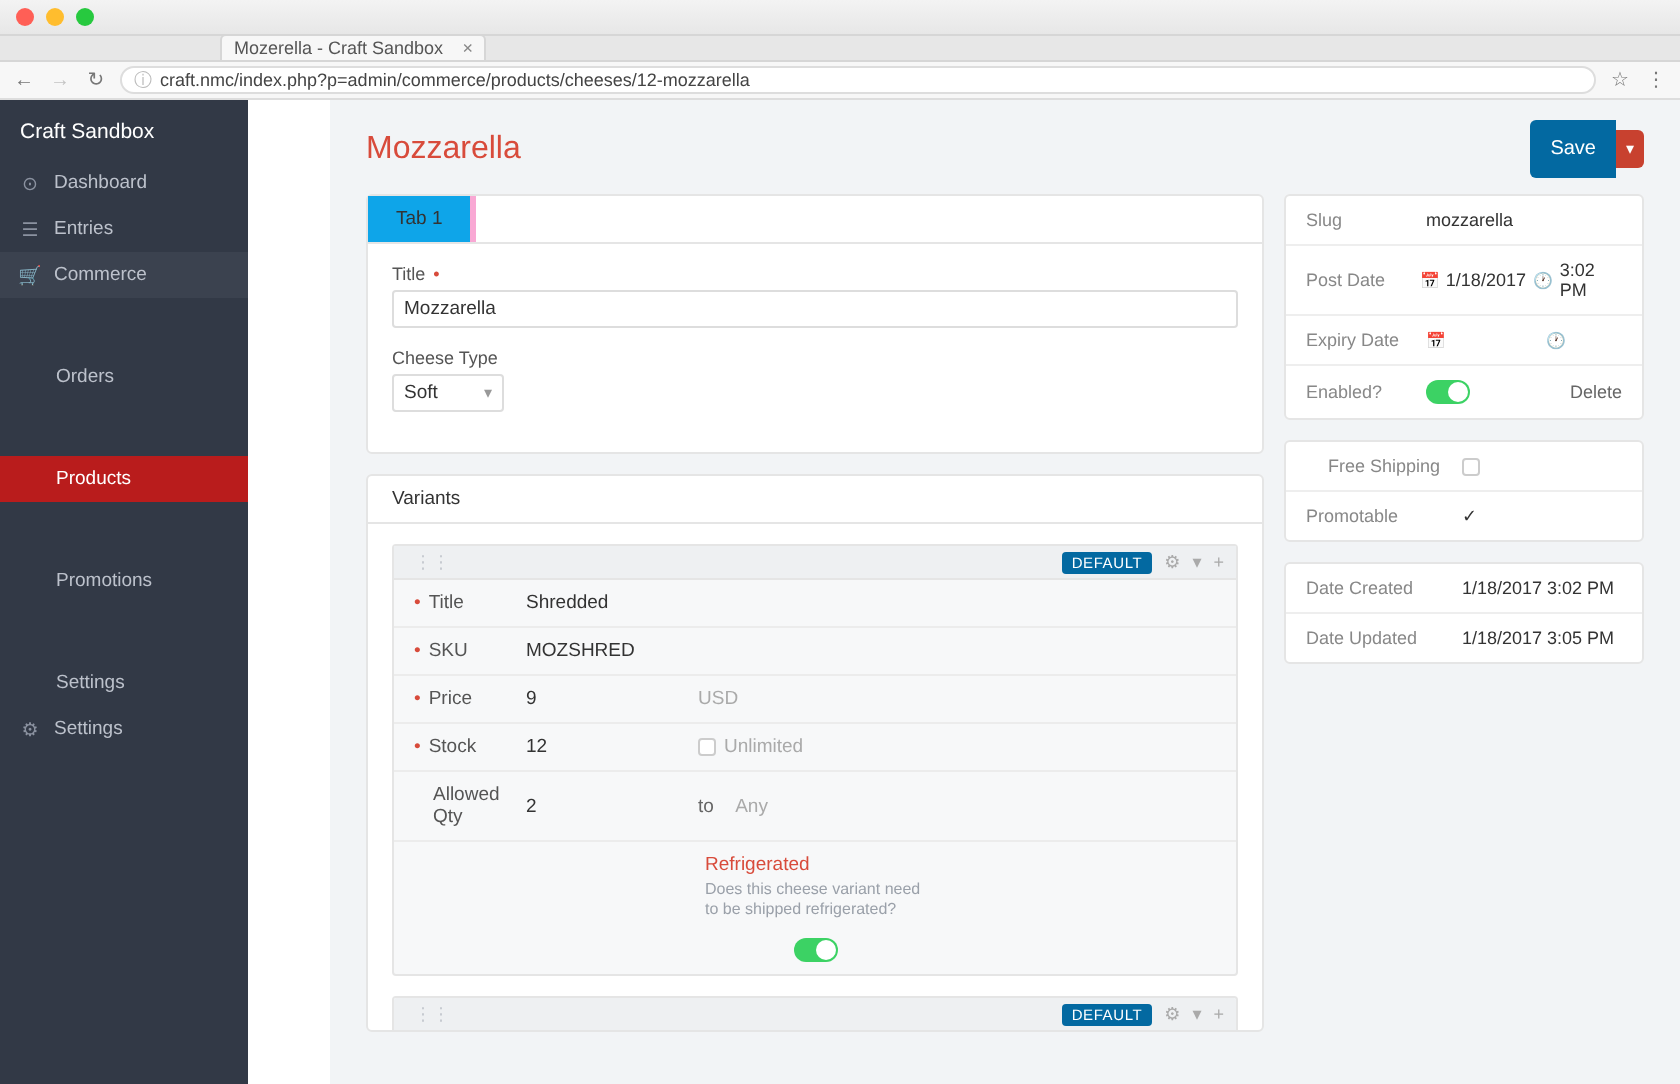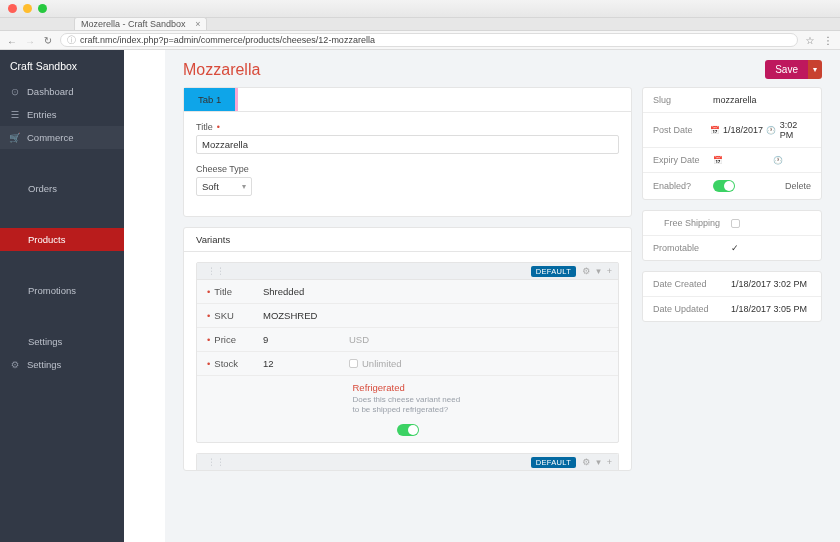--- a/index.html
+++ b/index.html
@@ -3,21 +3,21 @@
 <meta charset="utf-8">
 <style>
   * { box-sizing: border-box; margin: 0; padding: 0; font-family: -apple-system, "Helvetica Neue", Arial, sans-serif; }
   body { background:#fff; width:840px; height:542px; overflow:hidden; color:#333; }
 
   
   .browser-top { height:18px; background:linear-gradient(#f3f3f3,#e7e7e7); border-bottom:1px solid #d6d6d6; display:flex; align-items:center; padding:0 8px; gap:6px;}
   .tl-dot{width:9px;height:9px;border-radius:50%;}
   .dot-red{background:#ff5f56;} .dot-yel{background:#ffbd2e;} .dot-grn{background:#27c93f;}
   .tab-strip{height:13px;background:#e7e7e7;border-bottom:1px solid #d6d6d6;display:flex;align-items:flex-end;padding-left:74px;font-size:9px;color:#555;}
-  .browser-tab{background:#f7f7f7;border:1px solid #d6d6d6;border-bottom:none;height:13px;padding:0 20px 0 6px;border-radius:3px 3px 0 0;display:flex;align-items:center;position:relative;}
+  .browser-tab{background:#f7f7f7;border:1px solid #d6d6d6;border-bottom:none;height:13px;padding:0 20px 0 6px;border-radius:3px 3px 0 0;display:flex;align-items:center;position:relative;margin-left:36px;}
   .tab-close{position:absolute;right:5px;top:1px;font-size:9px;color:#888;}
   .addr-bar{height:19px;background:#f7f7f7;border-bottom:1px solid #ddd;display:flex;align-items:center;padding:0 6px;gap:6px;font-size:10px;color:#888;}
   .addr-icon{width:12px;height:12px;display:flex;align-items:center;justify-content:center;color:#777;}
   .addr-field{flex:1;height:14px;border:1px solid #ddd;border-radius:8px;background:#fff;display:flex;align-items:center;padding:0 6px;color:#444;font-size:9px;gap:4px;}
   .addr-field .inf{color:#bbb;}
   .addr-right{display:flex;align-items:center;gap:6px;}
 
   
   .app{display:flex;height:calc(542px - 18px - 13px - 19px);gap:41px;}
   .sidebar{width:124px;background:#323946;color:#bcc1cb;font-size:9.5px;display:flex;flex-direction:column;}
@@ -30,21 +30,21 @@
   .sb-footer{margin-top:auto;display:flex;align-items:center;padding:6px 8px;gap:6px;background:#2a303b;}
   .avatar{width:16px;height:16px;background:#d9d9d9;border-radius:2px;}
   .sb-user{display:flex;flex-direction:column;font-size:8.5px;line-height:1.1;}
   .sb-user .role{color:#8b92a0;}
   .sb-caret{margin-left:auto;color:#8b92a0;}
 
   .main{flex:1;background:#f2f4f6;display:flex;flex-direction:column;overflow:hidden;}
   .page-head{display:flex;align-items:center;padding:10px 18px 8px;}
   .page-title{color:#d84b3b;font-size:16px;font-weight:400;}
   .spacer{flex:1;}
-  .save-btn{background:#be185d;color:#fff;font-size:10px;border:none;height:19px;padding:0 10px;border-radius:3px 0 0 3px;}
+  .save-btn{background:#0369a1;color:#fff;font-size:10px;border:none;height:29px;padding:0 10px;border-radius:3px 0 0 3px;}
   .save-drop{background:#c8412f;color:#fff;height:19px;width:14px;border:none;border-radius:0 3px 3px 0;font-size:8px;}
 
   .cols{display:flex;gap:10px;padding:0 18px 10px;flex:1;overflow:hidden;}
   .left{flex:1;min-width:0;}
   .right{width:180px;}
 
   .panel{background:#fff;border:1px solid #e5e5e5;border-radius:3px;margin-bottom:10px;font-size:9.5px;}
   .tabs-bar{display:flex;border-bottom:1px solid #e5e5e5;}
   .tab{padding:6px 14px;border-right:3px solid #f9a8d4;background:#0ea5e9;}
   .tab.active{font-weight:500;}
@@ -226,20 +226,28 @@
               <div class="vlab">
                   <span class="req">•</span>
                   <span>Stock</span>
                 </div>
               <div class="vval">12</div>
               <div class="vextra">
                   <span class="chk"></span>
                   <span>Unlimited</span>
                 </div>
             </div>
+            <div class="vrow">
+              <div class="vlab">
+                  <span style="width:6px;"></span>
+                  <span>Allowed Qty</span>
+                </div>
+              <div class="vval">2</div>
+              <div class="vextra"><span class="plain">to</span>&nbsp;<span>Any</span></div>
+            </div>
             <div class="refrig-block">
               <div class="refrig-label">
                 <div class="refrig-title">Refrigerated</div>
                 <div class="refrig-desc">Does this cheese variant need to be shipped refrigerated?</div>
               </div>
               <div class="toggle"></div>
             </div>
           </div>
 
           <div class="variant-card" style="margin-top:0;margin-bottom:0;border-bottom:none;border-radius:2px 2px 0 0;height:17px;overflow:hidden;">

